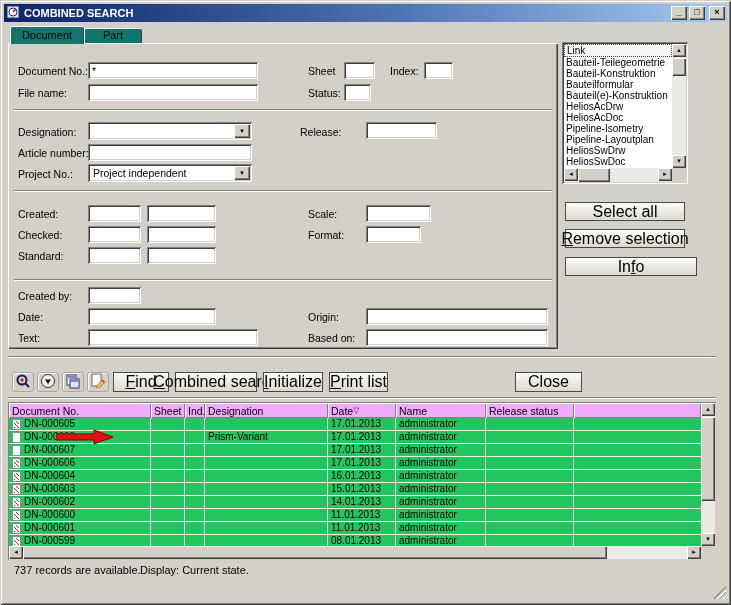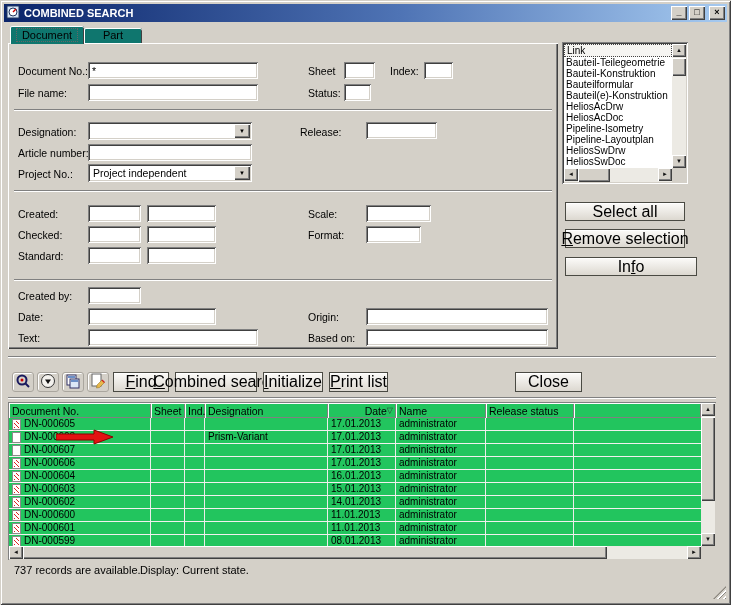--- a/index.html
+++ b/index.html
@@ -45,23 +45,23 @@
 .list-item.selected{height:13px;line-height:11px;border:1px dotted #444;background:#f6f5f2}
 .sb-track{position:absolute;background:#eceae4}
 .sb-btn{position:absolute;width:14px;height:13px;background:#d4d0c8;font-size:6px;line-height:13px;text-align:center;color:#111;
 box-shadow:inset 1px 1px 0 #fff,inset -1px -1px 0 #404040,inset -2px -2px 0 #808080}
 .thumb{position:absolute;background:#d4d0c8;box-shadow:inset 1px 1px 0 #fff,inset -1px -1px 0 #404040,inset -2px -2px 0 #808080}
 .sb-corner{position:absolute;background:#d4d0c8}
 
 .table{position:absolute;left:8px;top:402px;width:708px;height:158px;background:#fff;
 box-shadow:inset 1px 1px 0 #808080,inset -1px -1px 0 #d4d0c8}
 .thead{position:absolute;left:1px;top:1px;right:15px;height:15px;display:flex}
-.th{background:#22c55e;font-size:10.5px;padding:0 3px;display:flex;align-items:center;white-space:nowrap;overflow:hidden;
+.th{background:#f0abfc;font-size:10.5px;padding:0 3px;display:flex;align-items:center;white-space:nowrap;overflow:hidden;
 box-shadow:inset 1px 1px 0 #fff,inset -1px -1px 0 #808080}
-.th.c4{justify-content:flex-end}
+.th.c4{justify-content:flex-start}
 .th-filter{font-size:8px;color:#333}
 .tbody{position:absolute;left:1px;top:16px;right:15px;bottom:14px;overflow:hidden;background:#22c55e}
 .tr{display:flex;height:13px;border-bottom:1px solid #f1f0ee}
 .td{font-size:10px;line-height:12px;padding:0 3px;white-space:nowrap;overflow:hidden;display:flex;align-items:center;gap:3px;
 border-right:1px solid #ececea}
 .c0{width:142px}.c1{width:34px}.c2{width:20px}.c3{width:123px}.c4{width:68px}.c5{width:90px}.c6{width:88px}
 .c7{flex:1;border-right:0}
 .doc-icon{width:9px;height:11px;background:#fff;border:1px solid #8a8a8a;flex:0 0 auto;position:relative}
 .doc-icon.red::after{content:"";position:absolute;inset:1px;background:repeating-linear-gradient(45deg,#d22 0 1px,transparent 1px 3px)}
 

